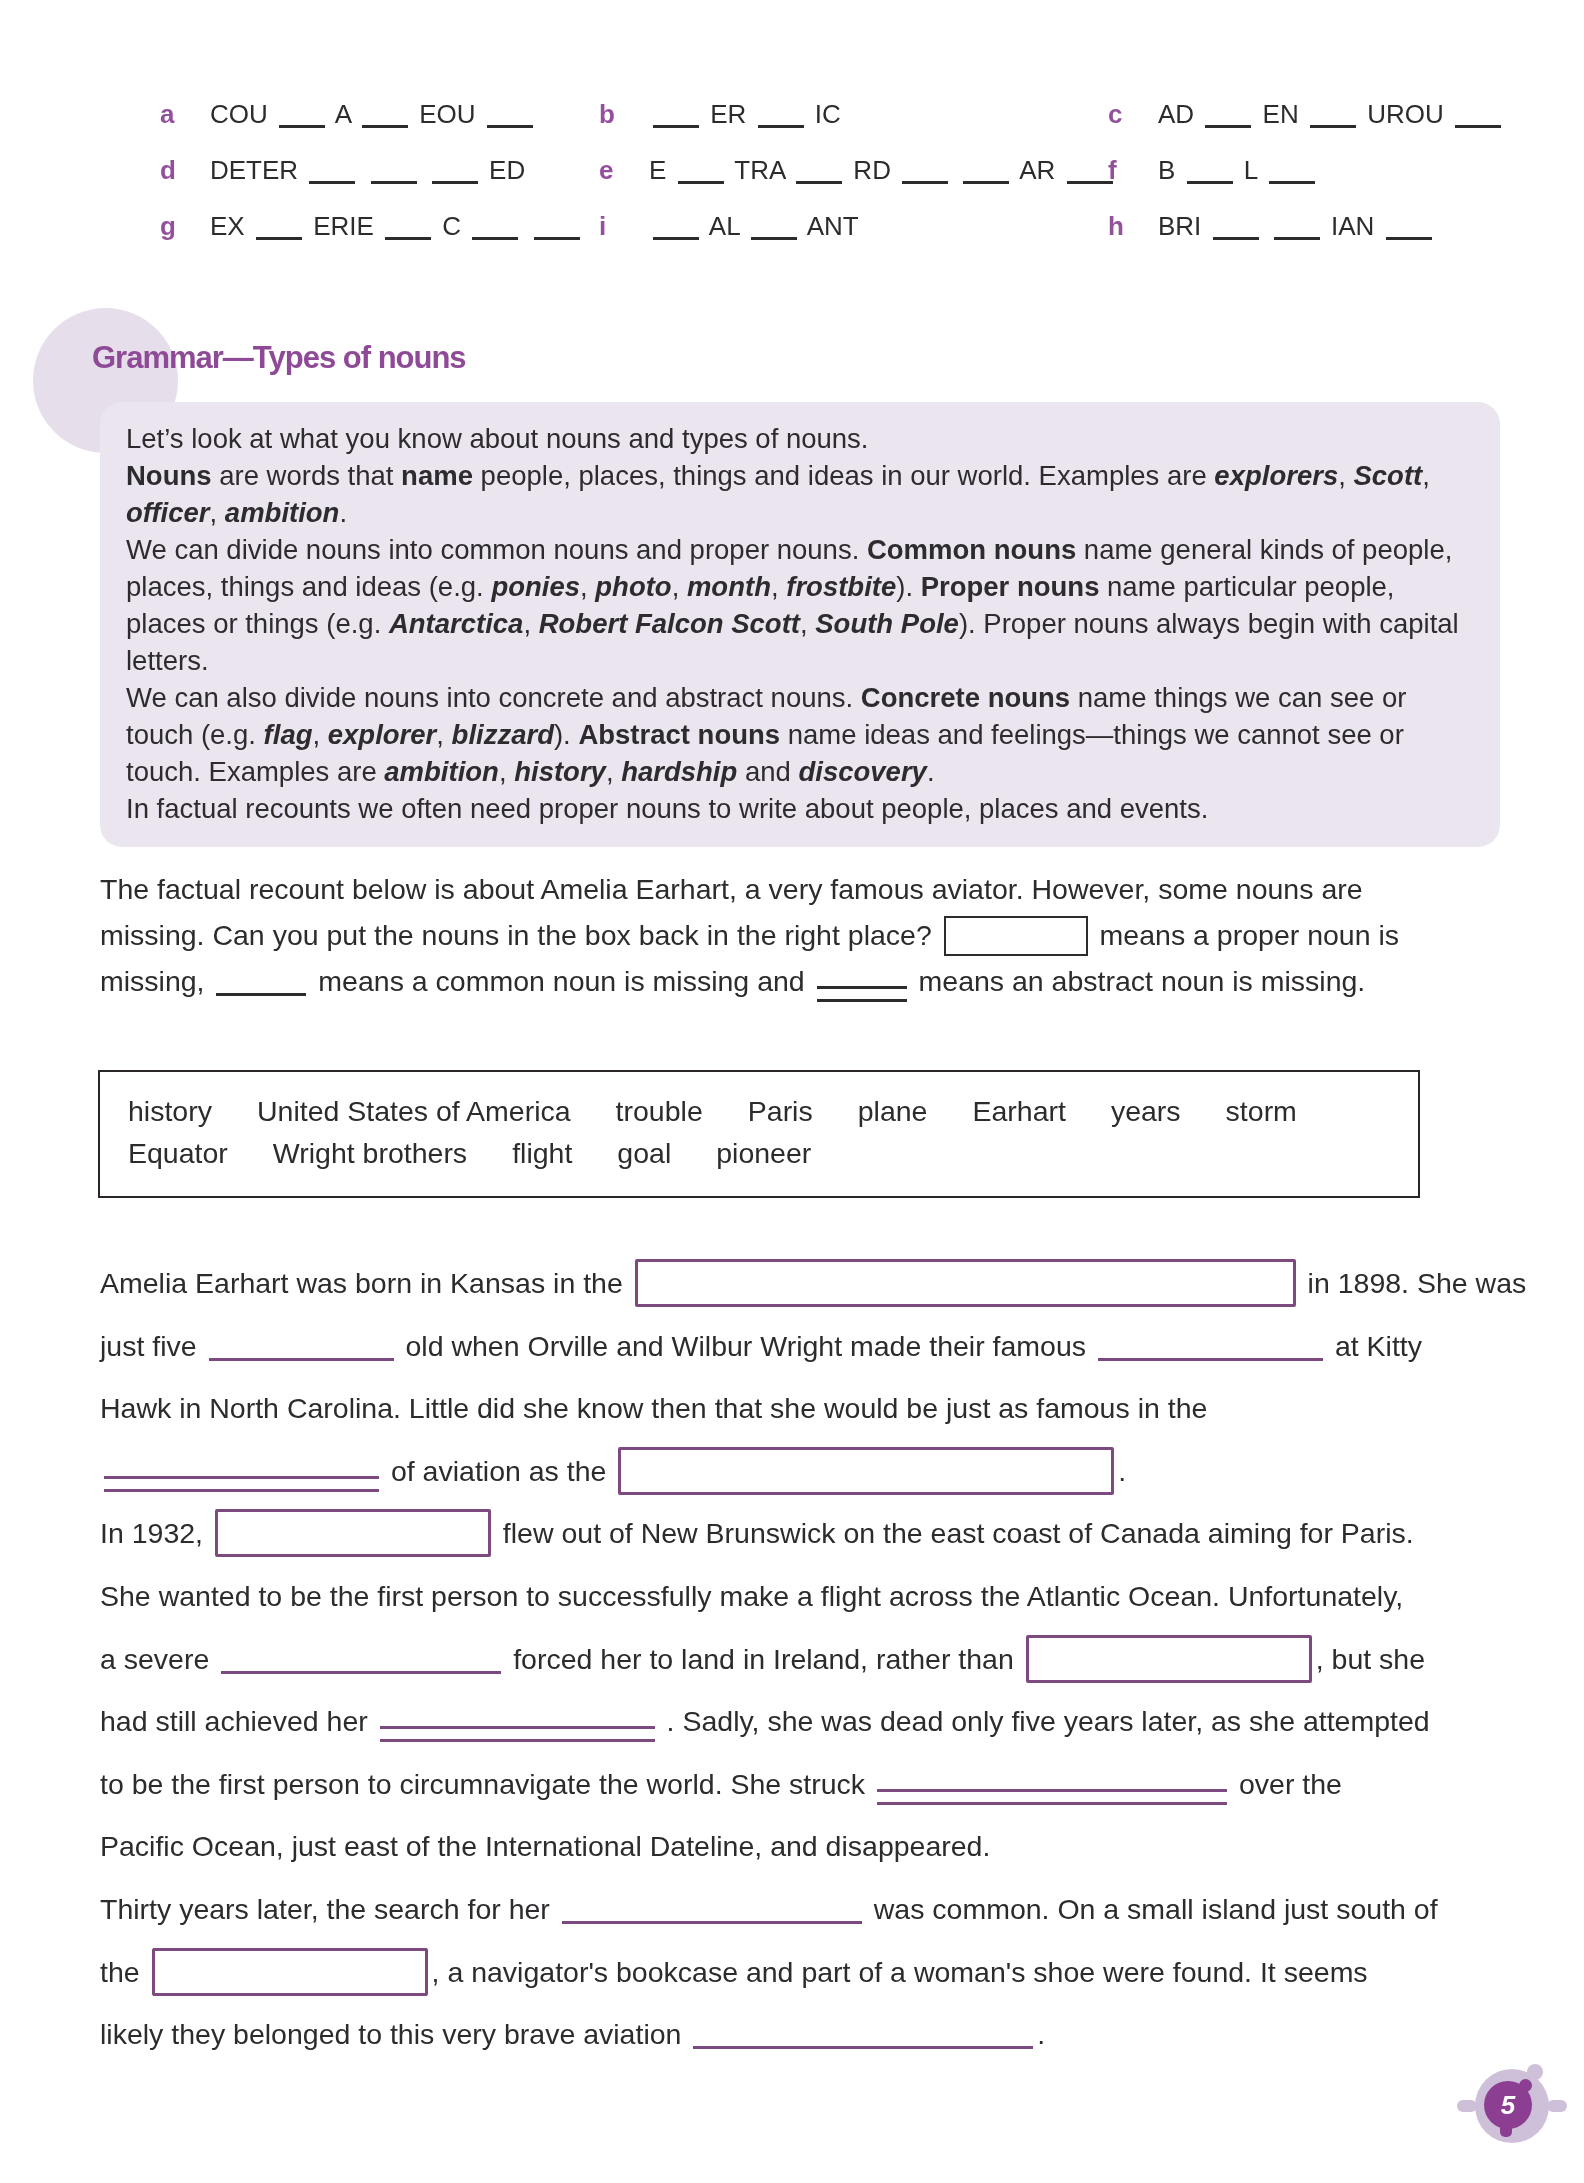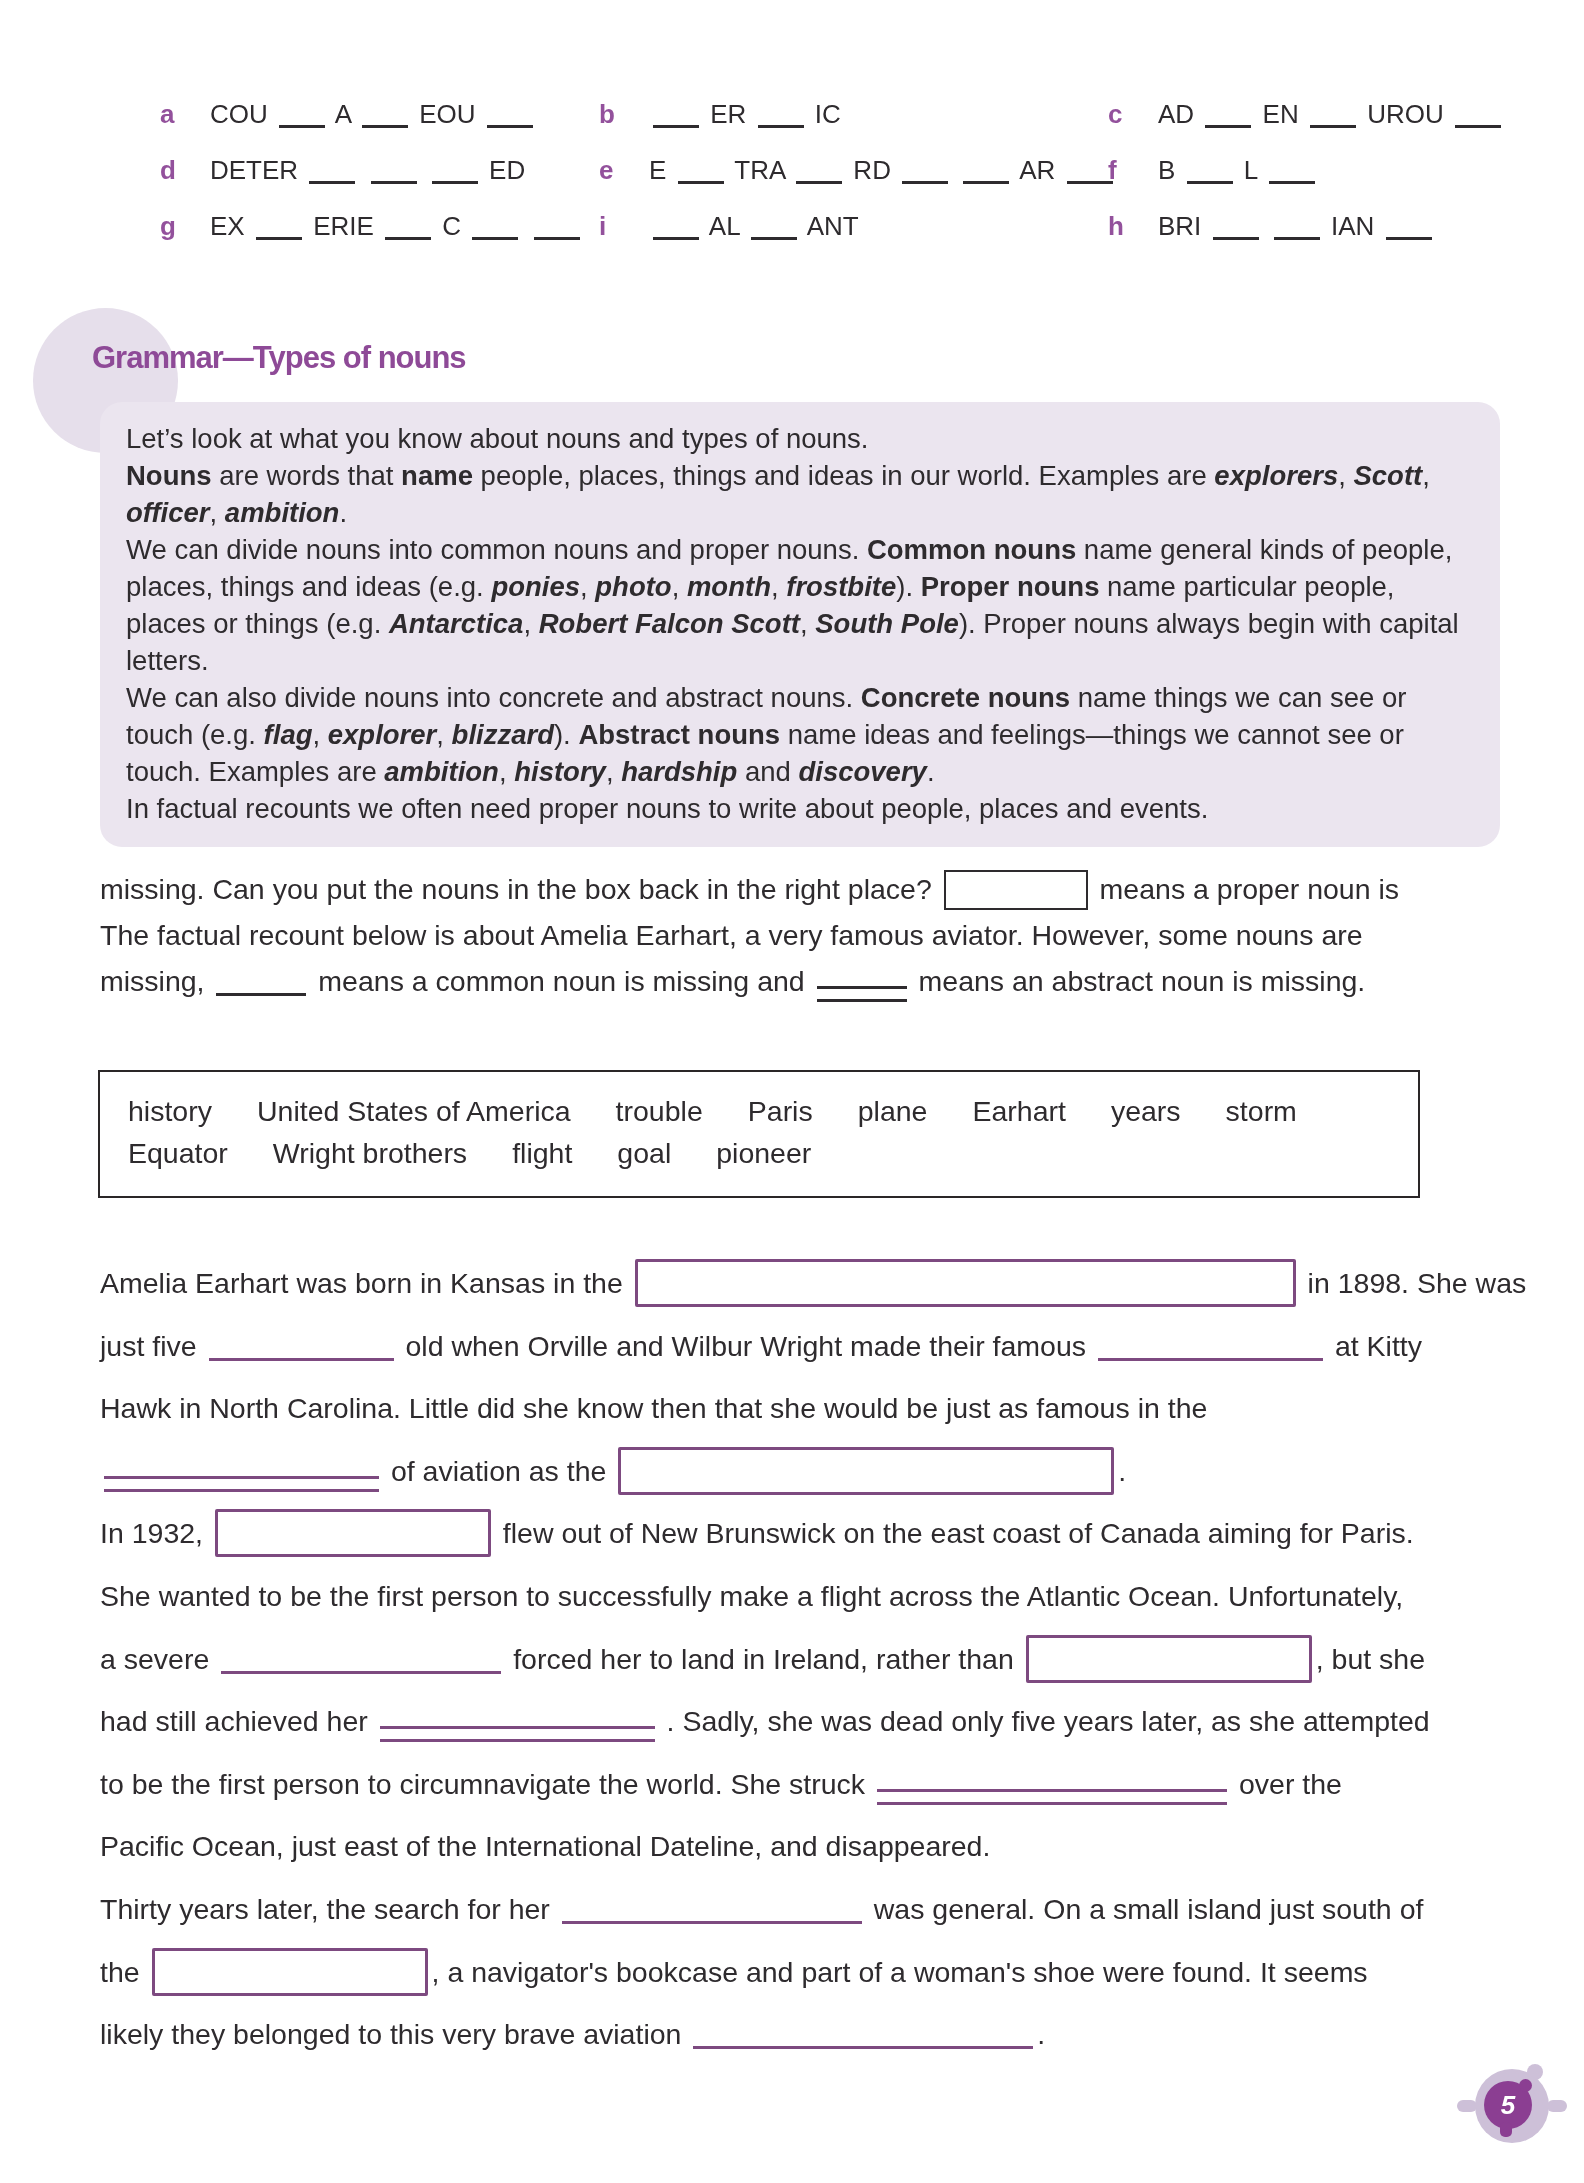--- a/index.html
+++ b/index.html
@@ -94,22 +94,22 @@
 <h1 class="grammar-title">Grammar—Types of nouns</h1>
 <section class="grammar-box">
   <p><span>Let’s look at what you know about nouns and types of nouns.</span></p>
   <p><span class="b">Nouns</span><span> are words that </span><span class="b">name</span><span> people, places, things and ideas in our world. Examples are </span><span class="bi">explorers</span><span>, </span><span class="bi">Scott</span><span>, </span><span class="bi">officer</span><span>, </span><span class="bi">ambition</span><span>.</span></p>
   <p><span>We can divide nouns into common nouns and proper nouns. </span><span class="b">Common nouns</span><span> name general kinds of people, places, things and ideas (e.g. </span><span class="bi">ponies</span><span>, </span><span class="bi">photo</span><span>, </span><span class="bi">month</span><span>, </span><span class="bi">frostbite</span><span>). </span><span class="b">Proper nouns</span><span> name particular people, places or things (e.g. </span><span class="bi">Antarctica</span><span>, </span><span class="bi">Robert Falcon Scott</span><span>, </span><span class="bi">South Pole</span><span>). Proper nouns always begin with capital letters.</span></p>
   <p><span>We can also divide nouns into concrete and abstract nouns. </span><span class="b">Concrete nouns</span><span> name things we can see or touch (e.g. </span><span class="bi">flag</span><span>, </span><span class="bi">explorer</span><span>, </span><span class="bi">blizzard</span><span>). </span><span class="b">Abstract nouns</span><span> name ideas and feelings—things we cannot see or touch. Examples are </span><span class="bi">ambition</span><span>, </span><span class="bi">history</span><span>, </span><span class="bi">hardship</span><span> and </span><span class="bi">discovery</span><span>.</span></p>
   <p><span>In factual recounts we often need proper nouns to write about people, places and events.</span></p>
 </section>
 
 <section class="intro">
+  <p><span>The factual recount below is about Amelia Earhart, a very famous aviator. However, some nouns are</span></p>
   <p><span>missing. Can you put the nouns in the box back in the right place? </span><span class="abox black" style="width: 140px;"></span><span> means a proper noun is</span></p>
-  <p><span>The factual recount below is about Amelia Earhart, a very famous aviator. However, some nouns are</span></p>
   <p><span>missing, </span><span class="blank ub" style="width: 90px;"></span><span> means a common noun is missing and </span><span class="blank uub" style="width: 90px;"></span><span> means an abstract noun is missing.</span></p>
 </section>
 
 <section class="wordbox">
   <div class="word-row">
       <span>history</span>
       <span>United States of America</span>
       <span>trouble</span>
       <span>Paris</span>
       <span>plane</span>
@@ -130,21 +130,21 @@
   <p><span>Amelia Earhart was born in Kansas in the </span><span class="abox purple" style="width: 655px;"></span><span> in 1898. She was</span></p>
   <p><span>just five </span><span class="blank u" style="width: 185px;"></span><span> old when Orville and Wilbur Wright made their famous </span><span class="blank u" style="width: 225px;"></span><span> at Kitty</span></p>
   <p><span>Hawk in North Carolina. Little did she know then that she would be just as famous in the</span></p>
   <p><span class="blank uu" style="width: 275px;"></span><span> of aviation as the </span><span class="abox purple" style="width: 490px;"></span><span>.</span></p>
   <p><span>In 1932, </span><span class="abox purple" style="width: 270px;"></span><span> flew out of New Brunswick on the east coast of Canada aiming for Paris.</span></p>
   <p><span>She wanted to be the first person to successfully make a flight across the Atlantic Ocean. Unfortunately,</span></p>
   <p><span>a severe </span><span class="blank u" style="width: 280px;"></span><span> forced her to land in Ireland, rather than </span><span class="abox purple" style="width: 280px;"></span><span>, but she</span></p>
   <p><span>had still achieved her </span><span class="blank uu" style="width: 275px;"></span><span> . Sadly, she was dead only five years later, as she attempted</span></p>
   <p><span>to be the first person to circumnavigate the world. She struck </span><span class="blank uu" style="width: 350px;"></span><span> over the</span></p>
   <p><span>Pacific Ocean, just east of the International Dateline, and disappeared.</span></p>
-  <p><span>Thirty years later, the search for her </span><span class="blank u" style="width: 300px;"></span><span> was general. On a small island just south of</span></p>
+  <p><span>Thirty years later, the search for her </span><span class="blank u" style="width: 300px;"></span><span> was common. On a small island just south of</span></p>
   <p><span>the </span><span class="abox purple" style="width: 270px;"></span><span>, a navigator's bookcase and part of a woman's shoe were found. It seems</span></p>
   <p><span>likely they belonged to this very brave aviation </span><span class="blank u" style="width: 340px;"></span><span>.</span></p>
 </section>
 
 <div class="page-blob">
   <div class="blob-part blob-outer"></div>
   <div class="blob-part blob-ear-light"></div>
   <div class="blob-part blob-tab-left"></div>
   <div class="blob-part blob-tab-right"></div>
   <div class="blob-part blob-inner"></div>

